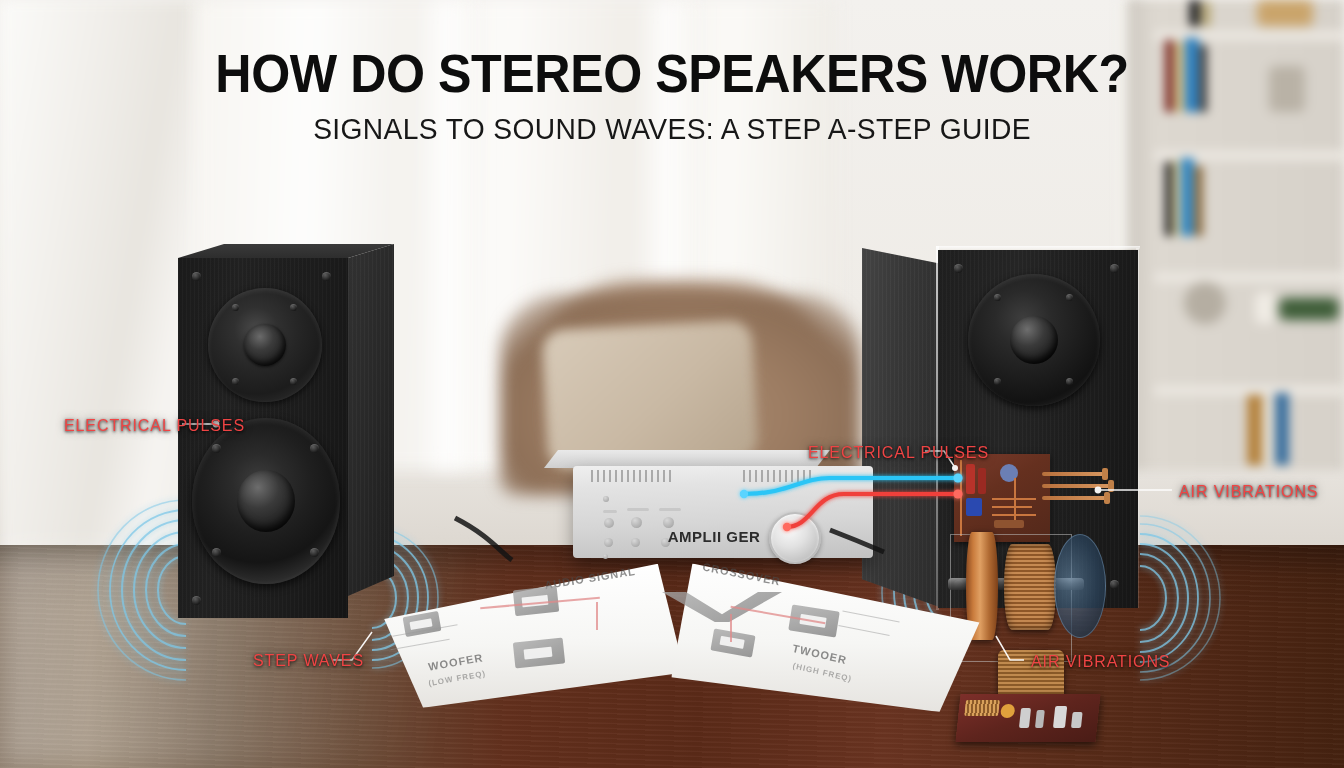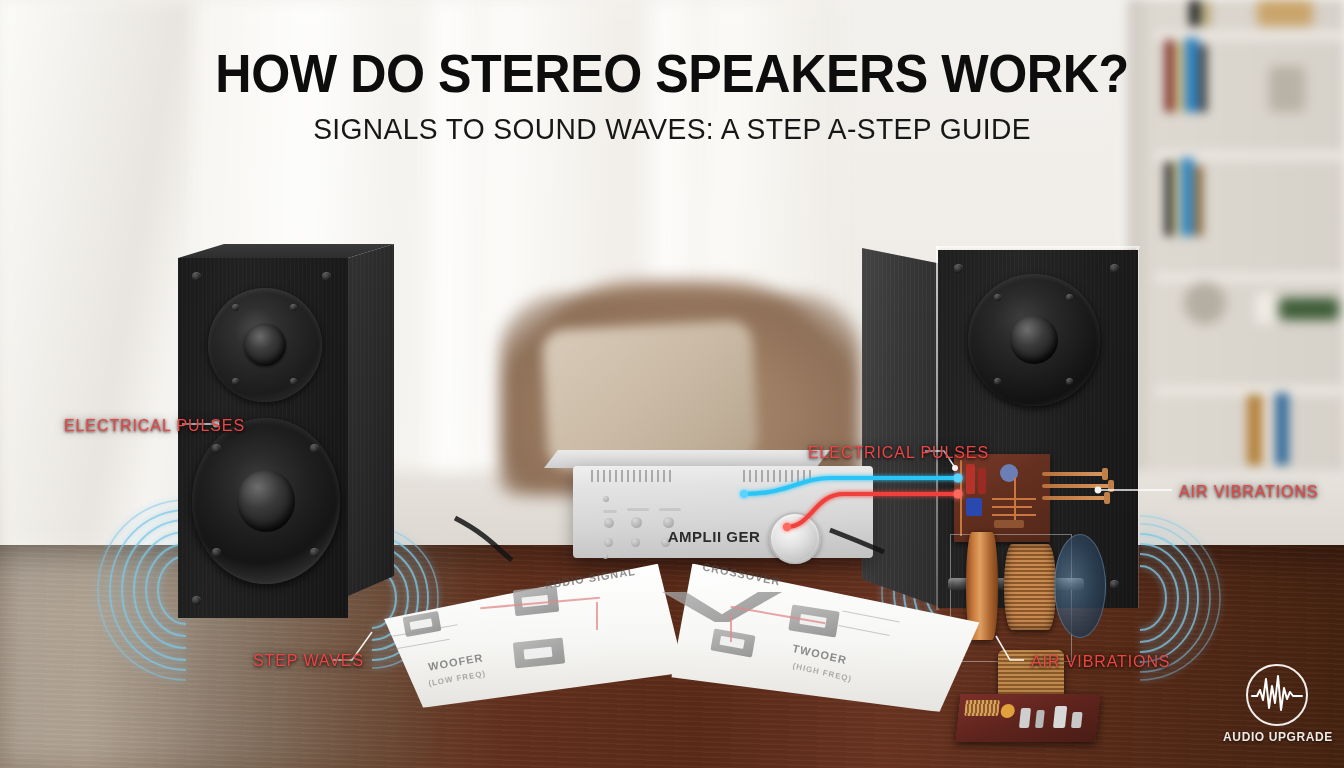--- a/index.html
+++ b/index.html
@@ -591,22 +591,14 @@
 
   <div class="title">HOW DO STEREO SPEAKERS WORK?</div>
   <div class="subtitle">SIGNALS TO SOUND WAVES: A STEP A-STEP GUIDE</div>
 
   <div class="callout" style="left:64px;top:417px">ELECTRICAL PULSES</div>
   <div class="callout" style="left:253px;top:652px">STEP WAVES</div>
   <div class="callout" style="left:808px;top:444px">ELECTRICAL PULSES</div>
   <div class="callout" style="left:1179px;top:483px">AIR VIBRATIONS</div>
   <div class="callout" style="left:1031px;top:653px">AIR VIBRATIONS</div>
 
-  <div class="logo">
-    <div class="logo-circle">
-      <svg width="58" height="58" viewBox="0 0 58 58" style="position:absolute;left:0;top:0">
-        <path d="M4 30 L9 30 L12 24 L15 34 L18 13 L21 42 L24 20 L27 37 L30 10 L33 44 L36 22 L39 33 L42 26 L45 30 L54 30" stroke="#ffffff" stroke-width="2" fill="none" stroke-linejoin="round" stroke-linecap="round"></path>
-      </svg>
-    </div>
-    <div class="logo-text">AUDIO UPGRADE</div>
-  </div>
 
 </div>
 
 </body></html>

